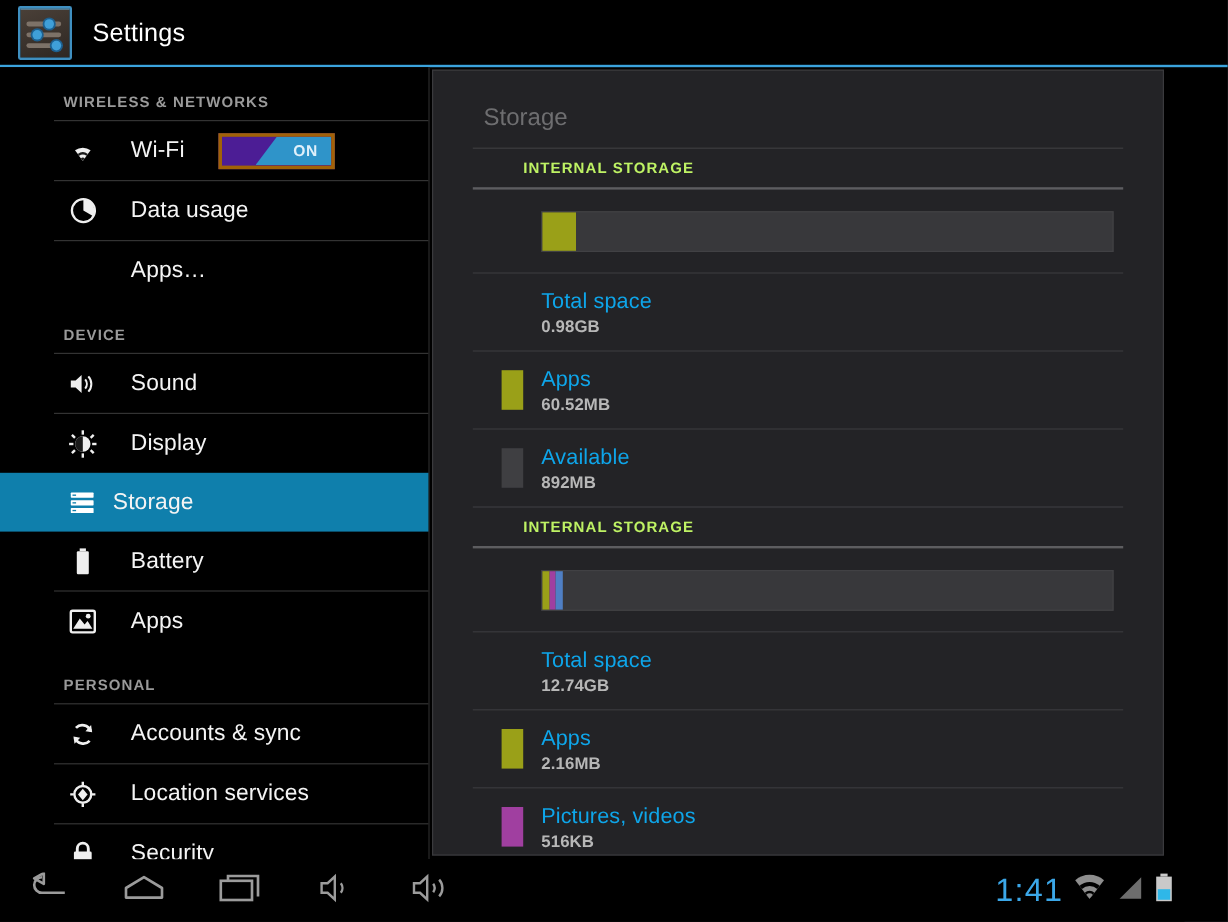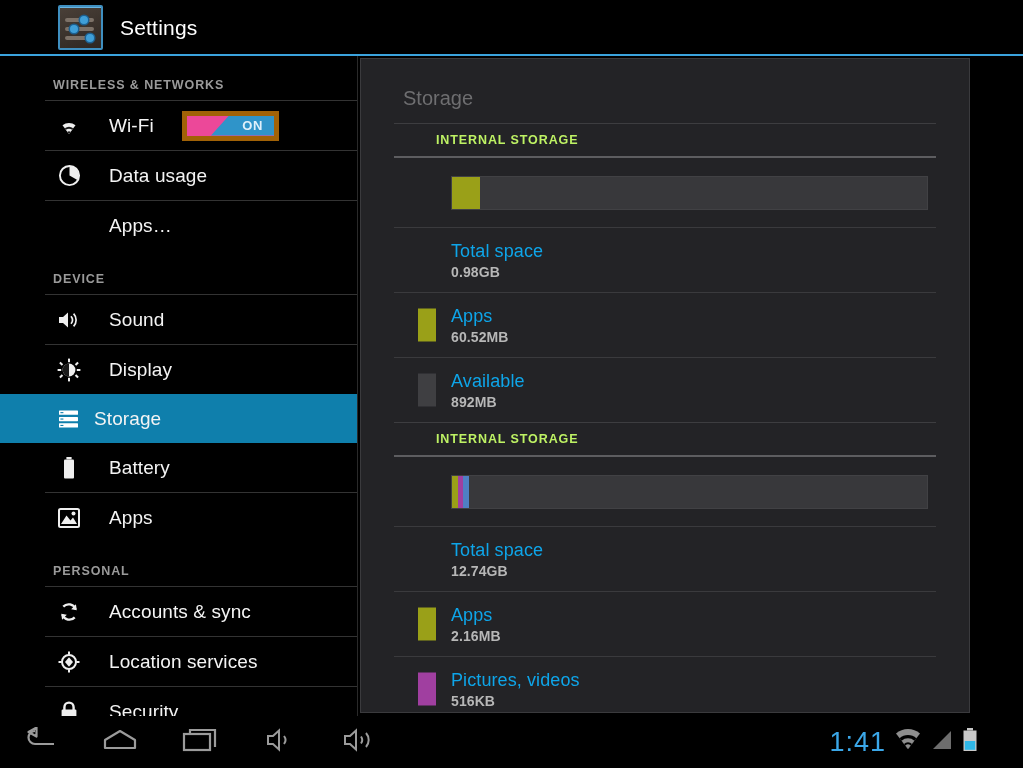--- a/index.html
+++ b/index.html
@@ -7,21 +7,21 @@
   body {
     background:#000;
     font-family:"Liberation Sans", sans-serif;
     color:#f2f2f2;
     -webkit-font-smoothing:antialiased;
   }
 
   
   #titlebar{
     position:absolute; left:0; top:0; width:935px; height:55px;
-    background:#000; display:flex; align-items:center;padding-left:43px;
+    background:#000; display:flex; align-items:center;
   }
   #app-icon{
     width:45px; height:45px; margin-left:15px; position:relative;
     background:linear-gradient(160deg,#4a4038,#2e2722);
     border:2px solid #3f8fc0; border-radius:2px;
     box-shadow:inset 0 1px 0 #6ab4e0;
     overflow:hidden;
   }
   .sl-track{ position:absolute; left:5px; height:4px; width:29px; background:#7d7268; border-radius:2px;}
   .sl-knob{ position:absolute; width:8px; height:8px; border-radius:50%;
@@ -56,21 +56,21 @@
     position:absolute; left:56px; width:26px; height:26px;
     display:flex; align-items:center; justify-content:center;
   }
   .sb-ico svg{ display:block; }
   .sb-label{ font-size:19px; color:#f4f4f4; margin-left:41px; font-weight:400; letter-spacing:.1px;}
   .sb-item.no-icon .sb-label{ margin-left:41px; }
 
   
   #wifi-toggle{
     position:absolute; right:78px; width:97px; height:30px;
-    background:#ec4899; border:5px solid #a16207; overflow:hidden;
+    background:#4c1d95; border:3px solid #a16207; overflow:hidden;
   }
   #wifi-toggle .on-side{
     position:absolute; right:0; top:0; height:100%; width:63px;
     background:#2f94c9;
     clip-path:polygon(18px 0, 100% 0, 100% 100%, 0 100%);
   }
   #wifi-toggle .on-text{
     position:absolute; right:11px; top:0; height:100%;
     display:flex; align-items:center; font-size:13px; font-weight:bold;
     color:#dff0fa; letter-spacing:.6px;

